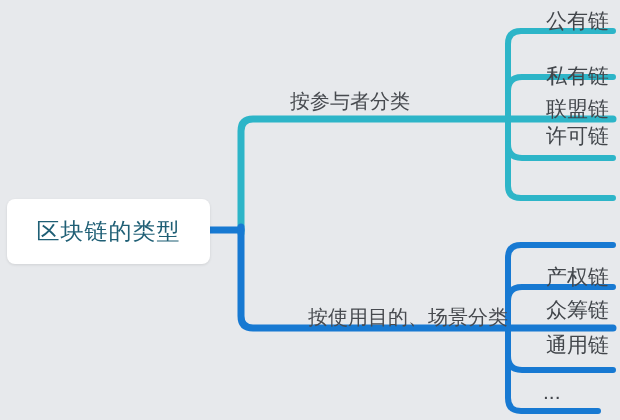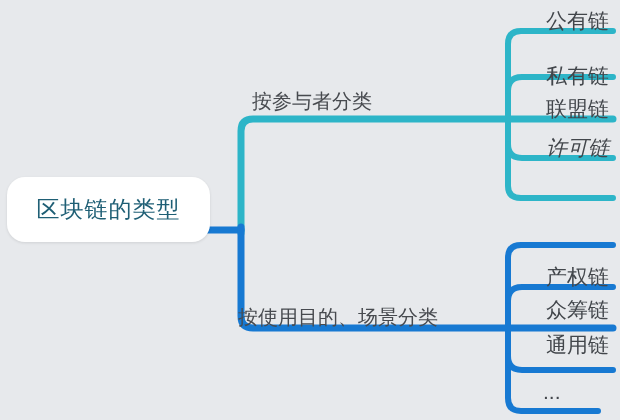--- a/index.html
+++ b/index.html
@@ -11,33 +11,33 @@
   }
   .canvas{position:absolute;inset:0;width:620px;height:420px;}
   svg.connectors{position:absolute;left:0;top:0;}
   svg.connectors path{fill:none;}
   .stroke-teal{stroke:var(--teal,#2db5c8);}
   .stroke-blue{stroke:var(--blue,#1779d2);}
   .w7{stroke-width:7;stroke-linecap:round;stroke-linejoin:round;}
   .w6{stroke-width:6;stroke-linecap:round;stroke-linejoin:round;}
 
   .root-node{
-    position:absolute;left:7px;top:177px;width:203px;height:65px;
-    background:#ffffff;border-radius:18px;
+    position:absolute;left:7px;top:199px;width:203px;height:65px;
+    background:#ffffff;border-radius:8px;
     box-shadow:0 1px 3px rgba(0,0,0,0.10);
     display:flex;align-items:center;justify-content:center;
     cursor:pointer;
   }
   .root-node .root-label{
     color:var(--rootText,#1f5f75);
     font-size:23px;letter-spacing:1px;white-space:nowrap;
   }
   .branch-label{
     position:absolute;color:#474a4f;font-size:20px;
-    text-align:left;white-space:nowrap;cursor:pointer;
+    text-align:right;white-space:nowrap;cursor:pointer;
   }
   .branch-label.b1{left:252px;top:88px;width:158px;}
   .branch-label.b2{left:238px;top:304px;width:270px;}
   .leaf-label{
     position:absolute;color:#42464b;font-size:21px;
     text-align:right;right:11px;white-space:nowrap;cursor:pointer;
   }
   .leaf-label.dots{left:543px;right:auto;text-align:left;top:380px;}
 </style>
 </head>
@@ -63,20 +63,20 @@
   <div class="root-node">
     <span class="root-label">区块链的类型</span>
   </div>
 
   <div class="branch-label b1">按参与者分类</div>
   <div class="branch-label b2">按使用目的、场景分类</div>
 
   <div class="leaf-label" style="top:7px;">公有链</div>
   <div class="leaf-label" style="top:46px;margin-top:16px;">私有链</div>
   <div class="leaf-label" style="top:95px;">联盟链</div>
-  <div class="leaf-label" style="top:134px;font-style:italic;">许可链</div>
+  <div class="leaf-label" style="top:122px;">许可链</div>
 
   <div class="leaf-label" style="top:263px;margin-left:42px;">产权链</div>
   <div class="leaf-label" style="top:296px;">众筹链</div>
   <div class="leaf-label" style="top:331px;">通用链</div>
   <div class="leaf-label dots">...</div>
 
 </div>
 
 </body></html>

